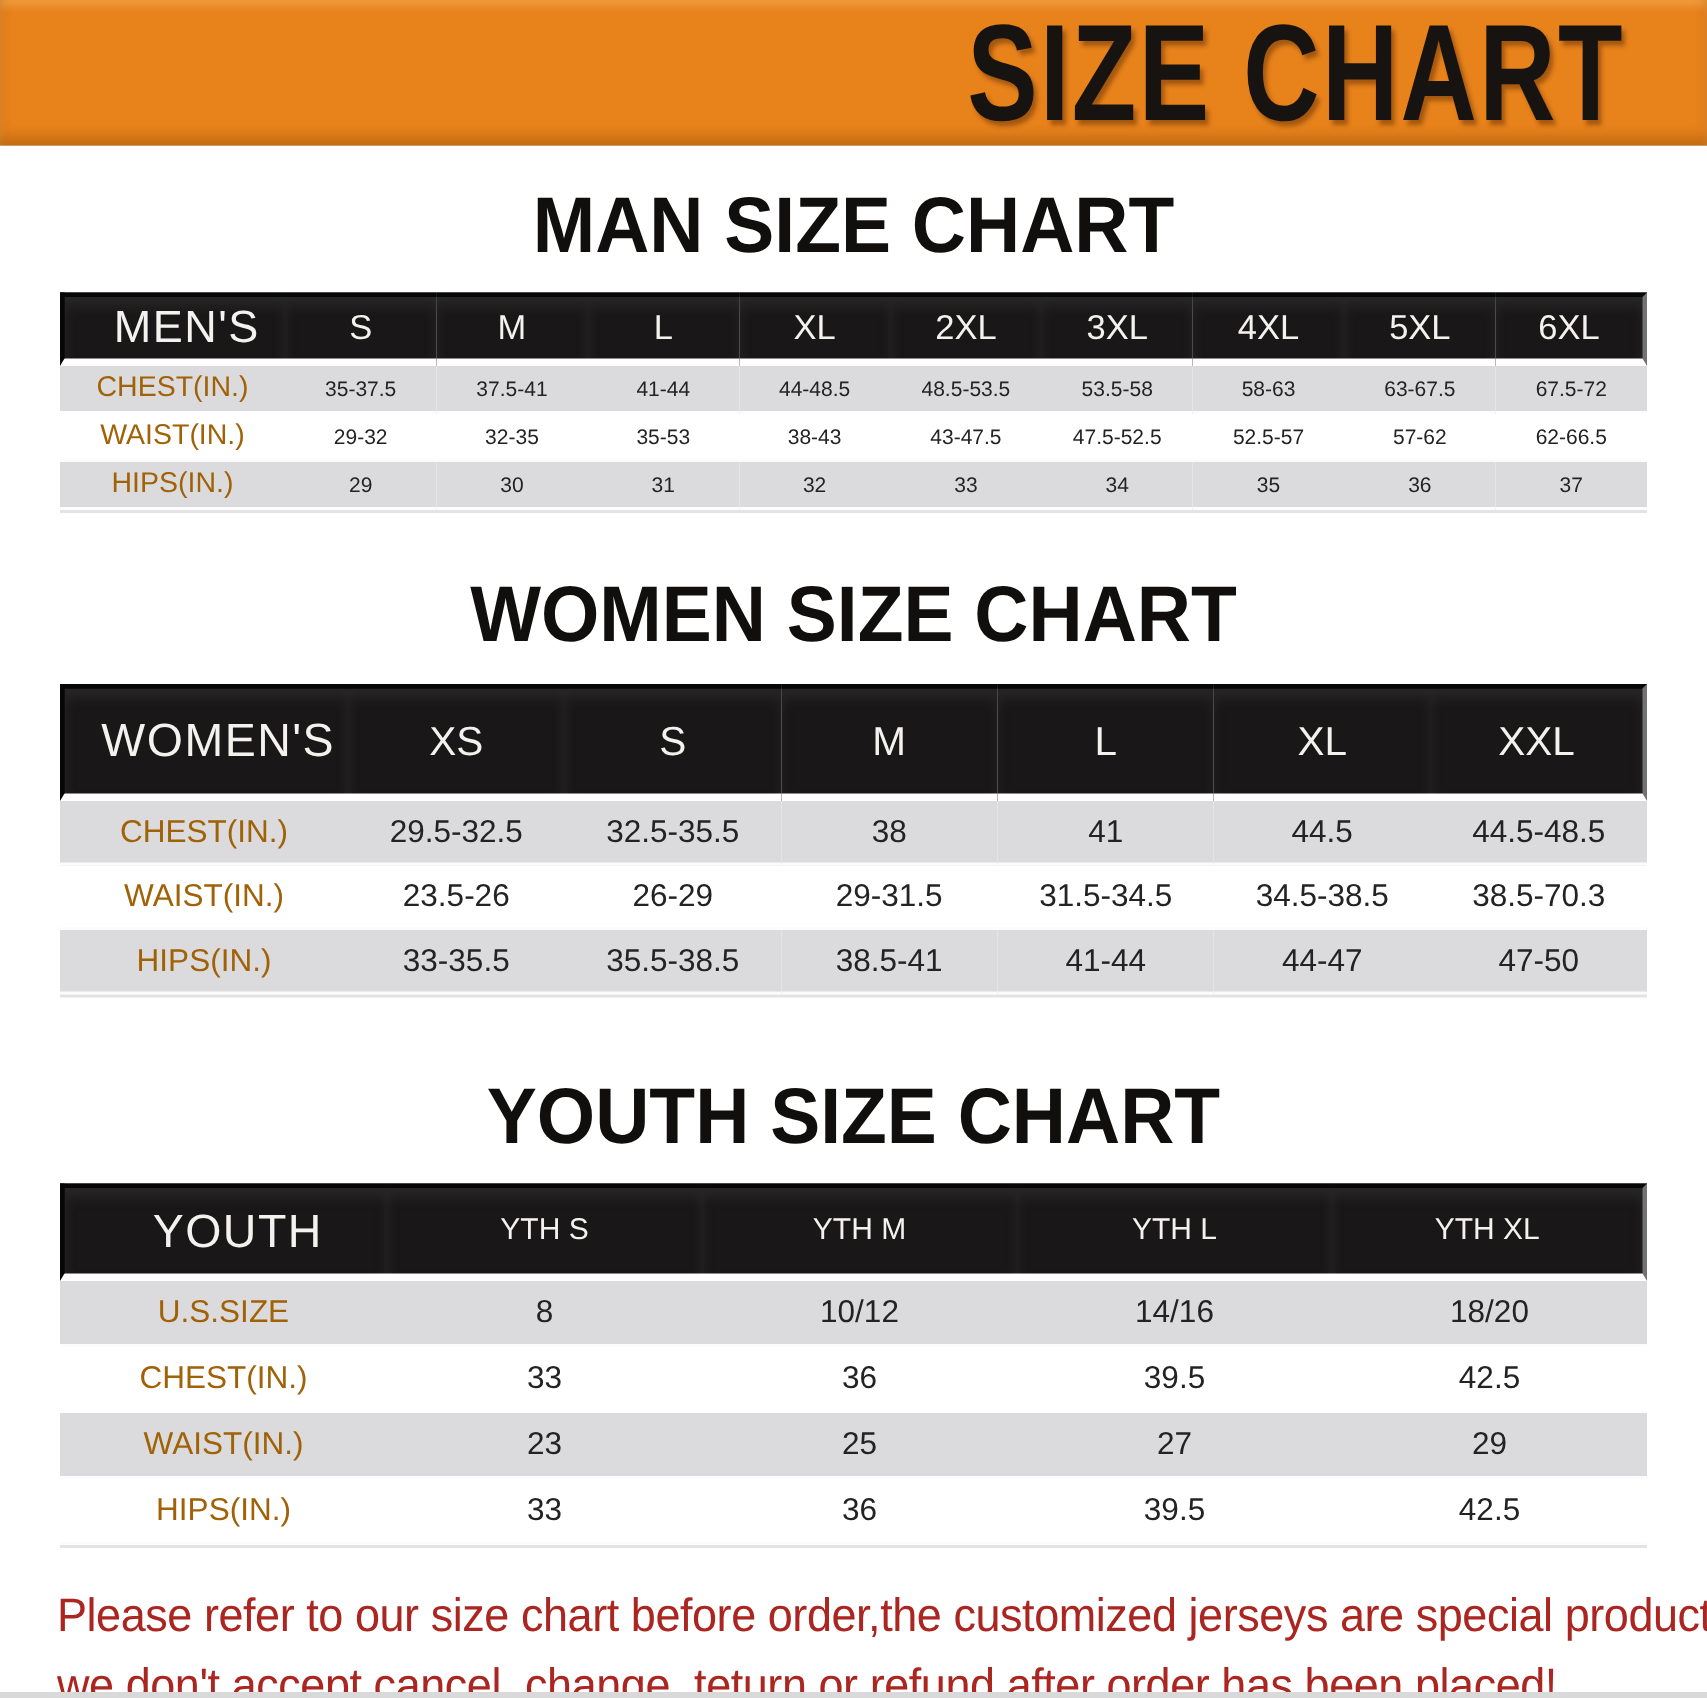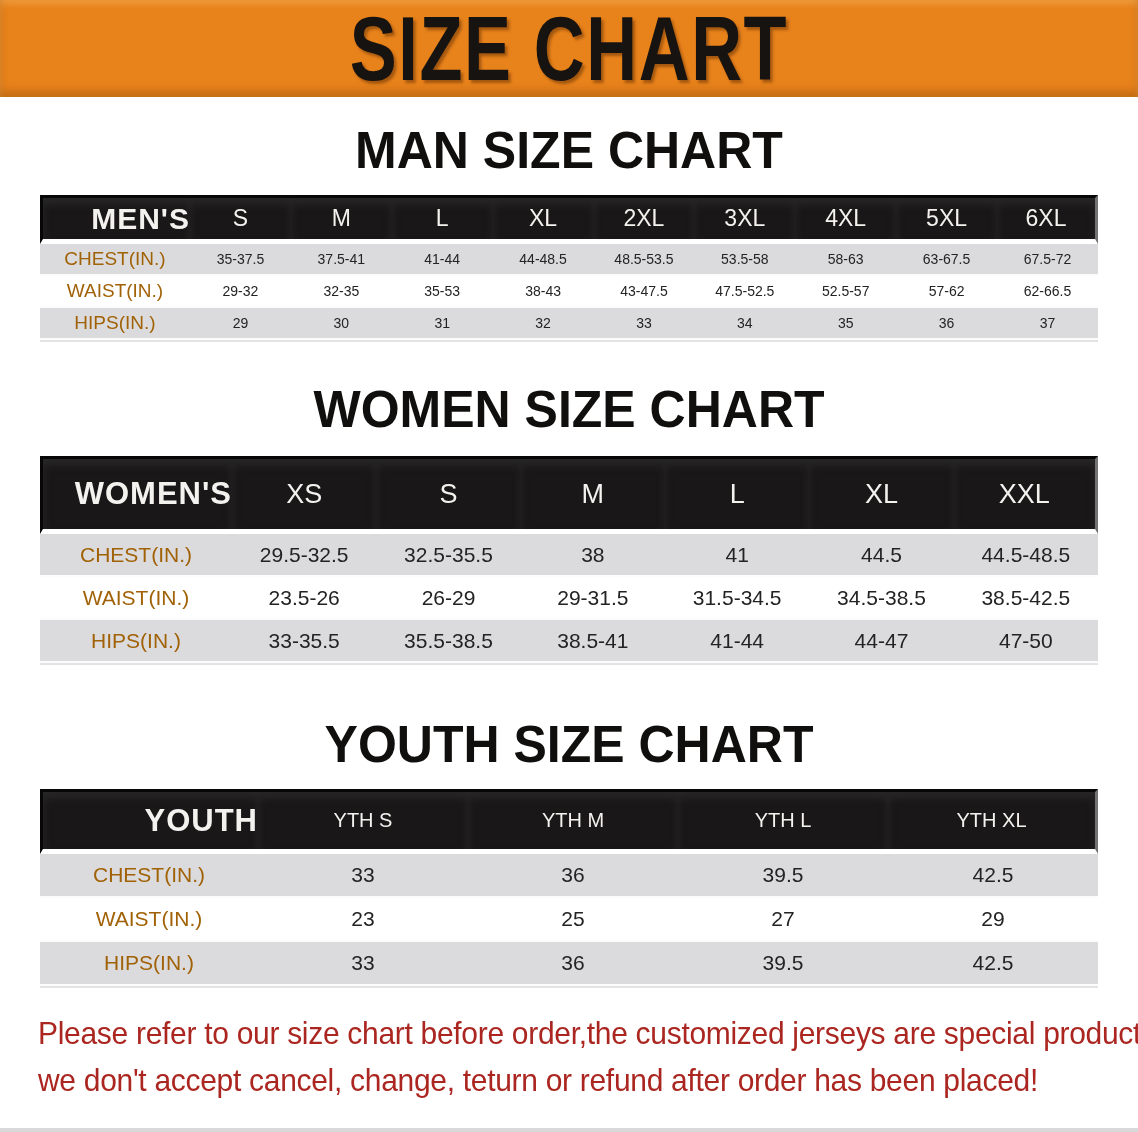--- a/index.html
+++ b/index.html
@@ -8,21 +8,21 @@
   .page {
     position:relative; width:1138px; height:1132px;
     background:#ffffff; overflow:hidden; margin:0 auto;
   }
   .page::after{
     content:""; position:absolute; left:0; right:0; bottom:0; height:4px;
     background:#d9d9d9;
   }
   
   .banner{
-    height:97px; display:flex; align-items:center; justify-content:center;
+    height:97px; display:flex; align-items:center; justify-content:flex-end;
     box-shadow: inset 0 -6px 8px rgba(110,55,0,.30), inset 0 4px 6px rgba(255,205,130,.35);
   }
   .banner-title{
     font-size:88px; font-weight:bold; letter-spacing:2px; color:#161310;
     transform:scale(.80,1.04); transform-origin:center;
     text-shadow:3px 3px 3px rgba(80,35,0,.45);
     white-space:nowrap;
   }
   
   .section-heading{
@@ -40,21 +40,21 @@
   }
   .t-men   { margin-top:20px !important; }
   .t-women { margin-top:22px !important; }
   .t-youth { margin-top:20px !important; }
   thead th{
     background:#191717; color:#f4f2ef; font-weight:normal;
     border-top:3px solid #070707; border-bottom:5px solid #ffffff;
     box-shadow: inset 0 6px 8px rgba(70,70,70,.35);
     white-space:nowrap; overflow:hidden;
   }
-  thead th:first-child{ border-left:3px solid #070707; text-align:right; padding-left:16px; font-weight:bold; }
+  thead th:first-child{ border-left:3px solid #070707; text-align:center; padding-left:16px; font-weight:normal; }
   thead th:last-child{ border-right:3px solid #737373; }
   tbody td{
     text-align:center; color:#232323; border-bottom:2px solid #fcfcfc;
     white-space:nowrap; overflow:hidden;
   }
   tbody tr:nth-child(odd) td{ background:#dbdbdd; }
   td.row-label{ color:#a16207; }
   
   .t-men thead th{ height:49px; font-size:23px; }
   .t-men th.row-label-head{ width:150px; font-size:30px; letter-spacing:1px; }
@@ -167,21 +167,21 @@
             <td>44.5</td>
             <td>44.5-48.5</td>
           </tr>
           <tr>
             <td class="row-label">WAIST(IN.)</td>
             <td>23.5-26</td>
             <td>26-29</td>
             <td>29-31.5</td>
             <td>31.5-34.5</td>
             <td>34.5-38.5</td>
-            <td>38.5-42.5</td>
+            <td>38.5-70.3</td>
           </tr>
           <tr>
             <td class="row-label">HIPS(IN.)</td>
             <td>33-35.5</td>
             <td>35.5-38.5</td>
             <td>38.5-41</td>
             <td>41-44</td>
             <td>44-47</td>
             <td>47-50</td>
           </tr>
@@ -196,20 +196,27 @@
           <tr>
             <th class="row-label-head">YOUTH</th>
             <th>YTH S</th>
             <th>YTH M</th>
             <th>YTH L</th>
             <th>YTH XL</th>
           </tr>
         </thead>
         <tbody>
           <tr>
+            <td class="row-label">U.S.SIZE</td>
+            <td>8</td>
+            <td>10/12</td>
+            <td>14/16</td>
+            <td>18/20</td>
+          </tr>
+          <tr>
             <td class="row-label">CHEST(IN.)</td>
             <td>33</td>
             <td>36</td>
             <td>39.5</td>
             <td>42.5</td>
           </tr>
           <tr>
             <td class="row-label">WAIST(IN.)</td>
             <td>23</td>
             <td>25</td>

